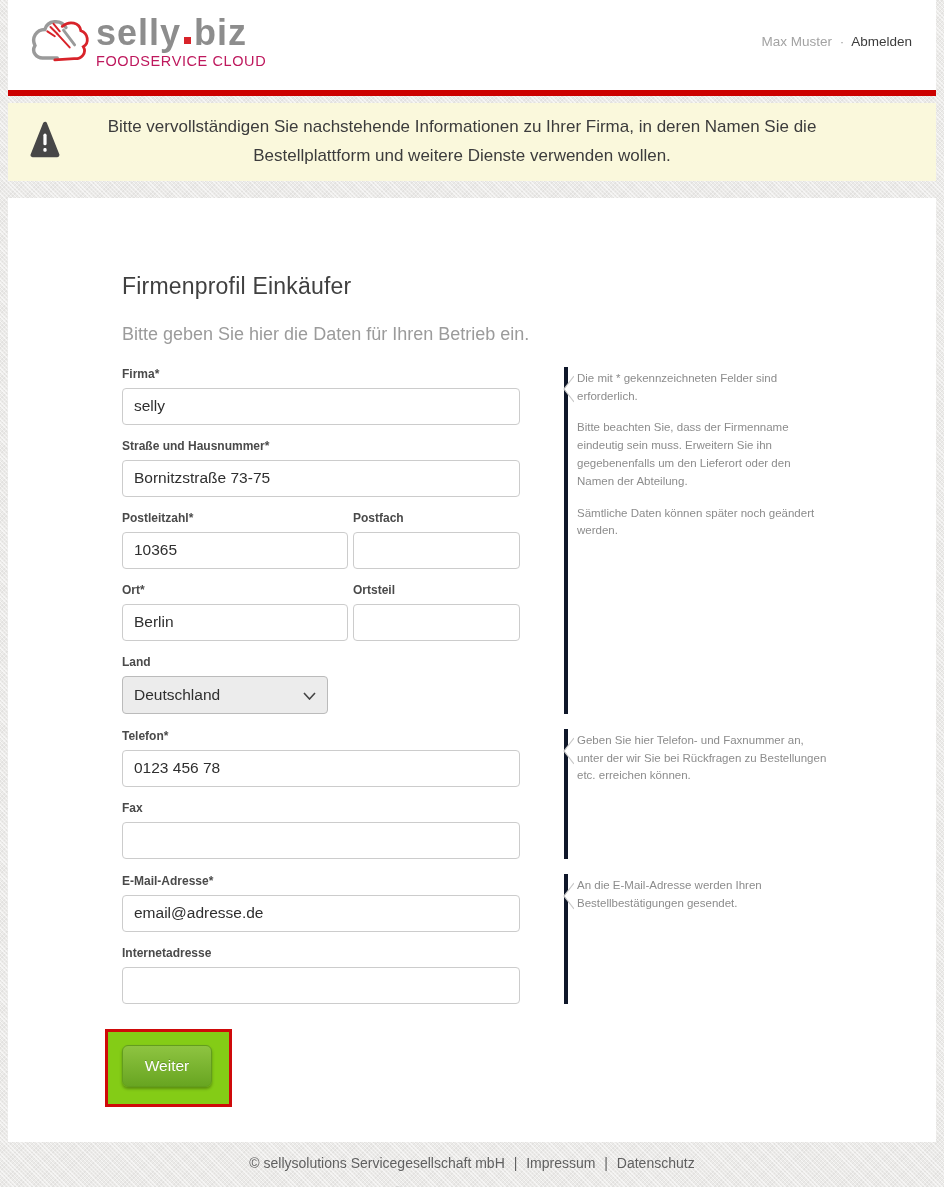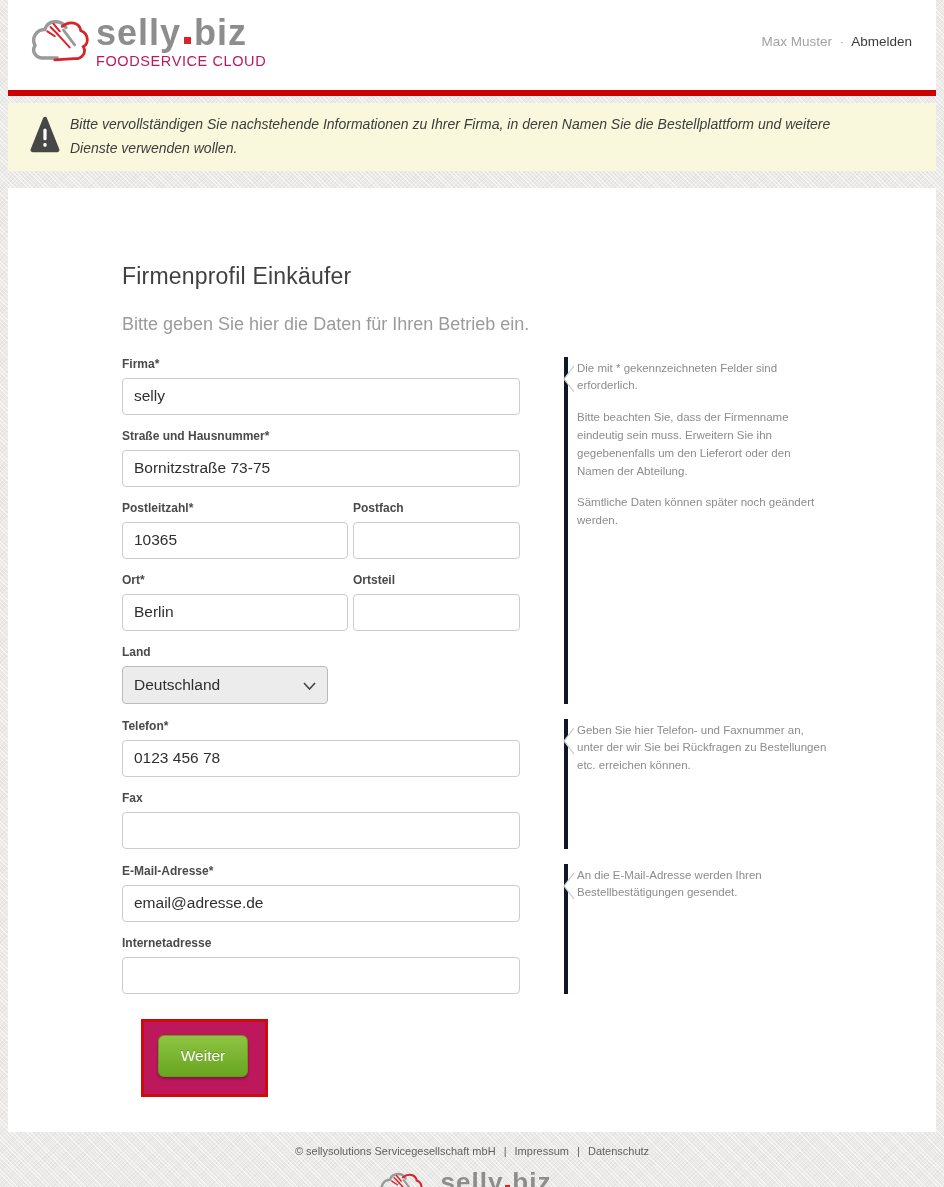--- a/index.html
+++ b/index.html
@@ -25,21 +25,21 @@
   .user-sep{color:#a3a3a3;margin:0 4px;}
   .logout{color:#3c3c3c;text-decoration:none;cursor:pointer;}
 
   .red-bar{height:6px;background:#cc0000;}
   .gap-sm{height:7px;}
   .gap-md{height:17px;}
 
   
   .alert{background:#faf8dc;min-height:66px;display:flex;align-items:center;padding:0 22px;box-sizing:border-box;}
   .alert-icon{flex:none;margin-right:10px;}
-  .alert-text{flex:1;text-align:left;font-size:14px;color:#3c3c3c;line-height:1.7;padding:10px 60px 10px 0;font-style:italic;}
+  .alert-text{flex:1;text-align:center;font-size:17px;color:#3c3c3c;line-height:1.7;padding:10px 60px 10px 0;}
 
   
   .panel{background:#fff;min-height:913px;box-sizing:border-box;padding:75px 100px 35px 114px;}
   .page-title{font-size:23px;font-weight:400;color:#404040;margin:0;letter-spacing:.2px;}
   .page-subtitle{font-size:18px;color:#9b9b9b;margin:24px 0 22px 0;}
 
   .section{display:flex;margin-bottom:15px;}
   .fields{width:398px;flex:none;}
   .field{margin-bottom:14px;}
   .fields .field:last-child{margin-bottom:0;}
@@ -56,29 +56,29 @@
     font-size:15.5px;color:#2f2f2f;cursor:pointer;}
 
   
   .help-bubble{width:272px;margin-left:44px;border-left:4px solid #0f172a;padding:3px 0 0 9px;
     position:relative;box-sizing:border-box;}
   .help-bubble p{font-size:11.5px;color:#8c8c8c;line-height:1.55;margin:0 0 14px 0;padding-right:6px;}
   .bubble-tail{position:absolute;left:-6px;top:7px;}
 
   
   .button-row{margin-top:25px;margin-left:-17px;}
-  .annotation-box{display:inline-block;border:3px solid #cf0a0a;padding:13px 17px 17px 14px;background:#be185d;margin-left:36px;}
+  .annotation-box{display:inline-block;border:3px solid #cf0a0a;padding:13px 17px 17px 14px;background:#84cc16;}
   .btn-weiter{width:90px;height:42px;border:1px solid #639d1e;border-radius:6px;cursor:pointer;
     background:linear-gradient(#8ec441,#68a521);color:#fff;font-size:15.5px;
     font-family:"Liberation Sans","DejaVu Sans",sans-serif;
     box-shadow:0 2px 3px rgba(0,0,0,.3);text-shadow:0 -1px 0 rgba(0,0,0,.2);}
 
   
   .footer{text-align:center;padding-top:13px;}
-  .copyright-line{font-size:11px;color:#606060;}
+  .copyright-line{font-size:14px;color:#606060;}
   .footer-link{color:#606060;text-decoration:none;cursor:pointer;}
   .footer-sep{margin:0 5px;color:#606060;}
   .footer-logo{margin-top:12px;display:inline-flex;align-items:center;}
   .footer-logo .brand-line{font-size:26px;}
   .footer-logo .tagline{font-size:11.5px;margin-top:2px;}
   .footer-logo .brand-dot{width:5px;height:5px;margin:0 2px 1px 2px;}
   .footer-logo .logo-text{margin-left:2px;}
 </style>
 </head>
 <body>

